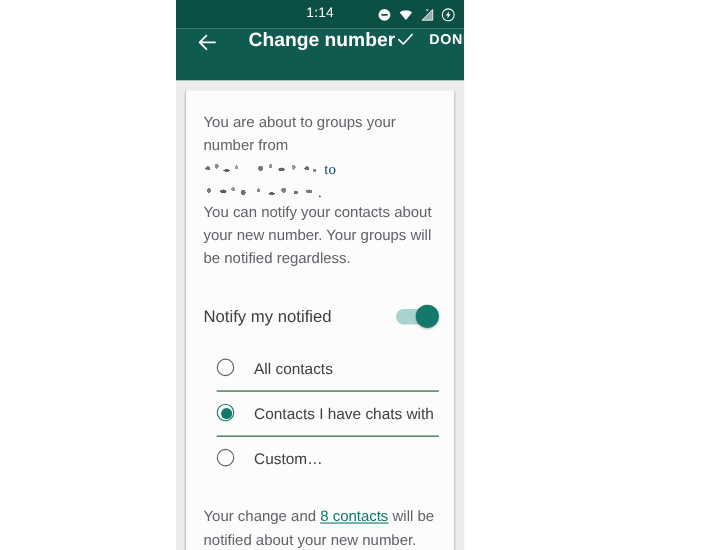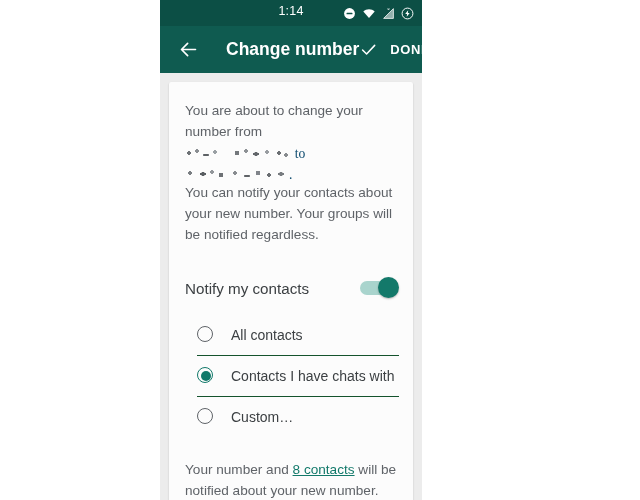--- a/index.html
+++ b/index.html
@@ -51,21 +51,21 @@
     align-items: center;
     gap: 6px;
   }
   .sicon { display: block; }
 
   
   #toolbar {
     height: 47px;
     background: #0f5b50;
     display: flex;
-    align-items: center;
+    align-items: flex-start;
     padding: 0 14px 0 16px;
     box-sizing: border-box;
     position: relative;
   }
   #back-button {
     width: 24px; height: 24px;
     display: flex; align-items: center; justify-content: center;
     flex: 0 0 auto;
     cursor: pointer;
   }
@@ -297,32 +297,32 @@
         <path d="M4.5 12.6 9.6 17.7 19.8 6.8" fill="none" stroke="#ffffff" stroke-width="1.9" stroke-linecap="round" stroke-linejoin="round"></path>
       </svg>
       <span id="done-label">DONE</span>
     </div>
   </div>
 
   <div id="content">
     <div id="card">
 
       <div id="intro-para" class="para">
-        <span>You are about to change your number from</span>
+        <span>You are about to groups your number from</span>
         <span id="intro-line2">
           <span class="redact" id="redact-from"></span>
           <span class="redact-sep">to</span>
           <span class="redact" id="redact-to"></span><span class="redact-sep">.</span>
         </span>
       </div>
 
       <div id="notify-para" class="para">You can notify your contacts about your new number. Your groups will be notified regardless.</div>
 
       <div id="toggle-row">
-        <div id="toggle-label">Notify my contacts</div>
+        <div id="toggle-label">Notify my notified</div>
         <div id="notify-toggle">
           <div id="toggle-track"></div>
           <div id="toggle-thumb"></div>
         </div>
       </div>
 
       <div id="radio-list">
         <div class="radio-row">
           <span class="radio-mark">
             <span class="radio-ring"></span>
@@ -340,18 +340,18 @@
         <div class="radio-row">
           <span class="radio-mark">
             <span class="radio-ring"></span>
 
           </span>
           <span class="radio-label">Custom…</span>
         </div>
       </div>
 
       <div id="footer-para" class="para">
-        <span>Your number and </span><span id="contacts-link">8 contacts</span><span> will be notified about your new number.</span>
+        <span>Your change and </span><span id="contacts-link">8 contacts</span><span> will be notified about your new number.</span>
       </div>
 
     </div>
   </div>
 </div>
 
 </body></html>

